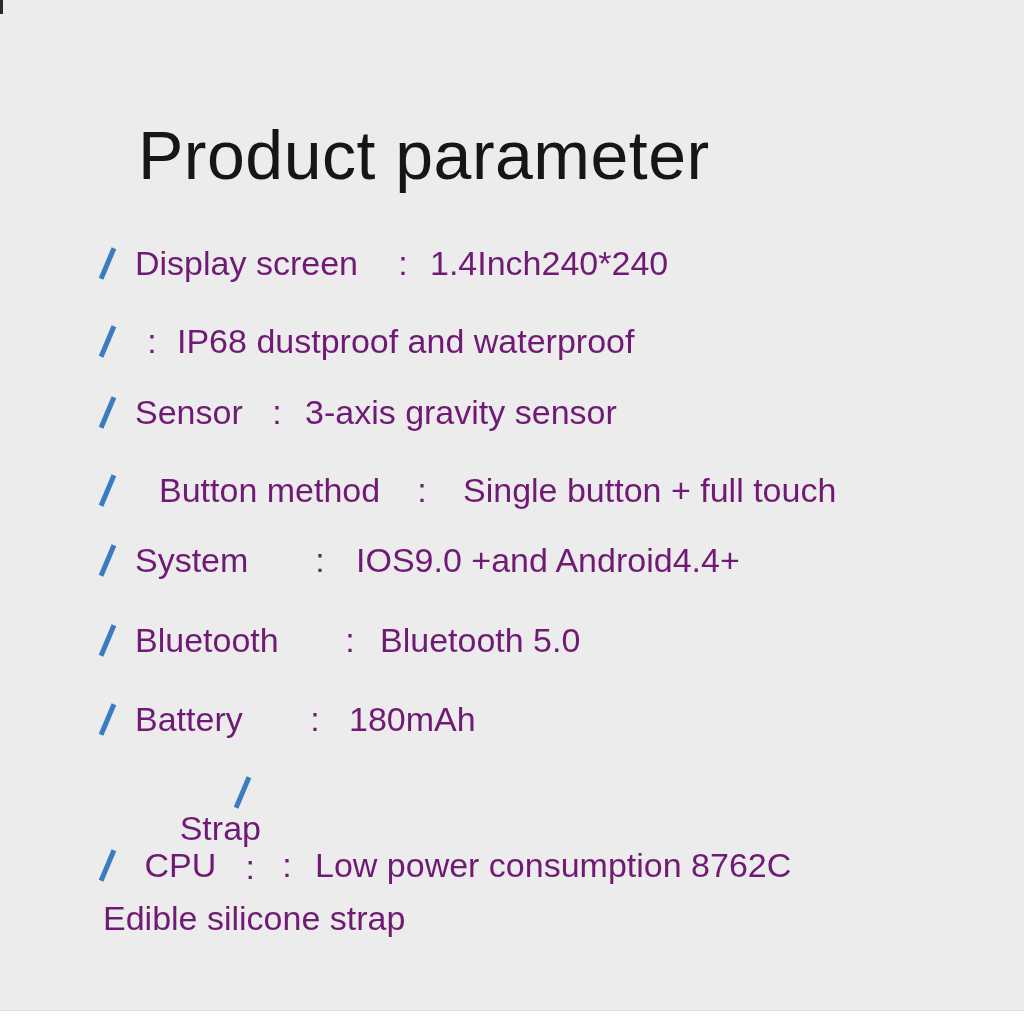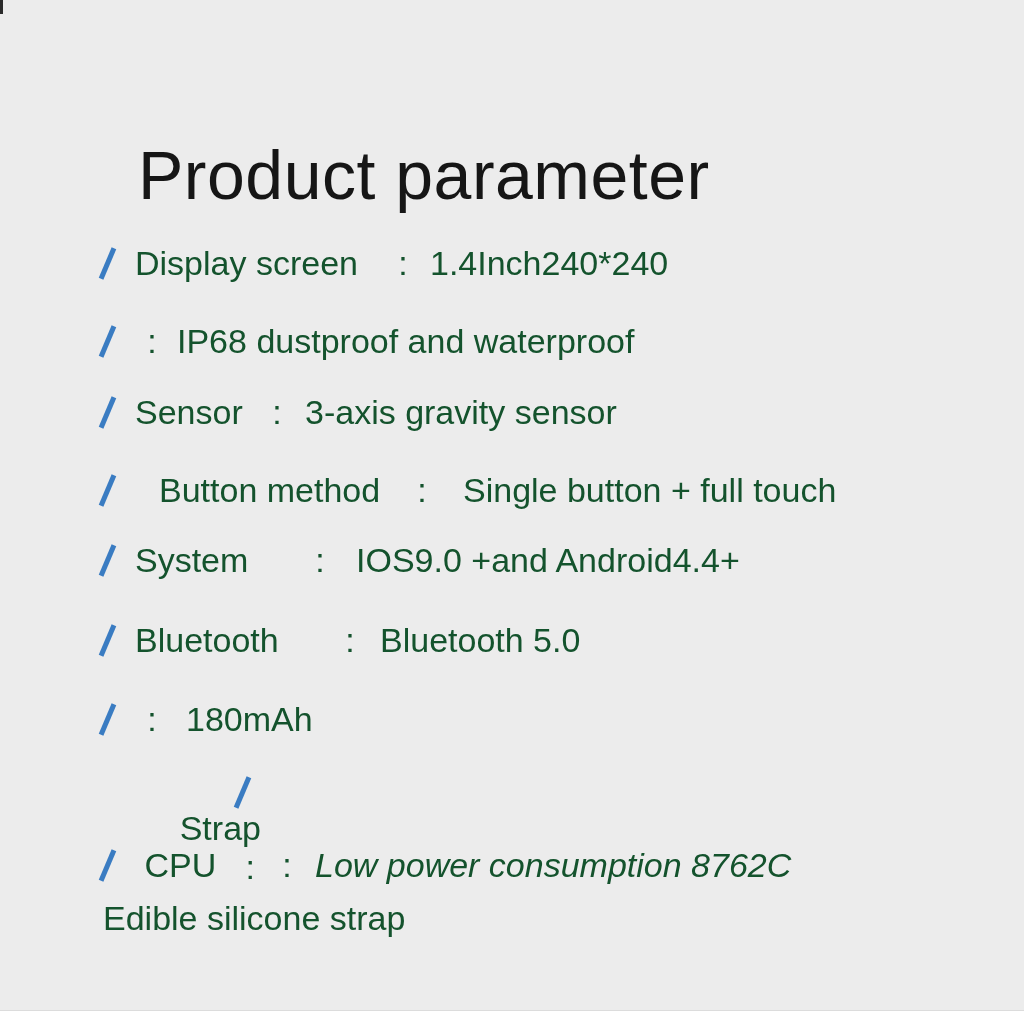--- a/index.html
+++ b/index.html
@@ -1,35 +1,35 @@
 <!DOCTYPE html>
 <html><head>
 <meta charset="utf-8">
 <style>
   html,body{margin:0;padding:0;}
   body{width:1024px;height:1024px;background:#ffffff;font-family:"Liberation Sans","DejaVu Sans",sans-serif;}
   #canvas{position:relative;width:1024px;height:1024px;background:#ffffff;overflow:hidden;}
   #sheet{position:absolute;left:0;top:0;width:1024px;height:1010px;background:#ececec;border-bottom:1px solid #dcdcdc;}
   #edge-artifact{position:absolute;left:0;top:0;width:3px;height:14px;background:#2a2a2a;}
-  #page-title{position:absolute;left:138px;top:92px;font-size:68px;line-height:1.1;font-weight:400;color:#161616;letter-spacing:0.5px;white-space:pre;}
-  .param-row{position:absolute;left:95px;height:36px;display:flex;align-items:center;font-size:34px;color:#14532d;white-space:pre;}
+  #page-title{position:absolute;left:138px;top:72px;font-size:68px;line-height:1.1;font-weight:400;color:#161616;letter-spacing:0.5px;white-space:pre;}
+  .param-row{position:absolute;left:95px;height:36px;display:flex;align-items:center;font-size:34px;color:#701a75;white-space:pre;}
   .slash{width:24px;height:36px;display:flex;align-items:center;justify-content:center;margin-right:16px;flex:0 0 24px;}
   .slash-bar{display:block;width:5px;height:33px;background:#3a7cc2;transform:rotate(23deg);}
   .param-label{display:inline-block;white-space:pre;}
   .param-colon{display:inline-block;width:34px;text-align:center;}
   .param-value{display:inline-block;white-space:pre;}
   .param-row:nth-child(1){top:245px;} .param-row:nth-child(1) .param-label{min-width:251px;} .param-row:nth-child(1) .param-value{margin-left:10px;}
   .param-row:nth-child(2){top:323px;} .param-row:nth-child(2) .param-label{min-width:240px;} .param-row:nth-child(2) .param-value{margin-left:8px;}
   .param-row:nth-child(3){top:394px;} .param-row:nth-child(3) .param-label{min-width:125px;} .param-row:nth-child(3) .param-value{margin-left:11px;}
   .param-row:nth-child(4){top:472px;gap:24px;} .param-row:nth-child(4) .param-label{min-width:222px;} .param-row:nth-child(4) .param-value{}
   .param-row:nth-child(5){top:542px;} .param-row:nth-child(5) .param-label{min-width:168px;} .param-row:nth-child(5) .param-value{margin-left:19px;}
   .param-row:nth-child(6){top:622px;} .param-row:nth-child(6) .param-label{min-width:198px;} .param-row:nth-child(6) .param-value{margin-left:13px;}
   .param-row:nth-child(7){top:701px;} .param-row:nth-child(7) .param-label{min-width:163px;} .param-row:nth-child(7) .param-value{margin-left:17px;}
   .param-row:nth-child(8){top:776px;flex-direction:column;} .param-row:nth-child(8) .param-label{min-width:141px;} .param-row:nth-child(8) .param-value{margin-left:8px;margin-top:12px;}
-  .param-row:nth-child(9){top:847px;} .param-row:nth-child(9) .param-label{min-width:135px;} .param-row:nth-child(9) .param-value{margin-left:11px;font-style:italic;}
+  .param-row:nth-child(9){top:847px;} .param-row:nth-child(9) .param-label{min-width:135px;} .param-row:nth-child(9) .param-value{margin-left:11px;}
 </style>
 </head>
 <body>
 
 <div id="canvas">
   <div id="sheet">
     <div id="edge-artifact"></div>
     <h1 id="page-title">Product parameter</h1>
 
     <div id="params">
@@ -63,20 +63,21 @@
         <span class="param-value">IOS9.0 +and Android4.4+</span>
       </div>
       <div class="param-row">
         <span class="slash"><i class="slash-bar"></i></span>
         <span class="param-label">Bluetooth</span>
         <span class="param-colon">:</span>
         <span class="param-value">Bluetooth 5.0</span>
       </div>
       <div class="param-row">
         <span class="slash"><i class="slash-bar"></i></span>
+        <span class="param-label">Battery</span>
         <span class="param-colon">:</span>
         <span class="param-value">180mAh</span>
       </div>
       <div class="param-row">
         <span class="slash"><i class="slash-bar"></i></span>
         <span class="param-label">Strap</span>
         <span class="param-colon">:</span>
         <span class="param-value">Edible silicone strap</span>
       </div>
       <div class="param-row">

